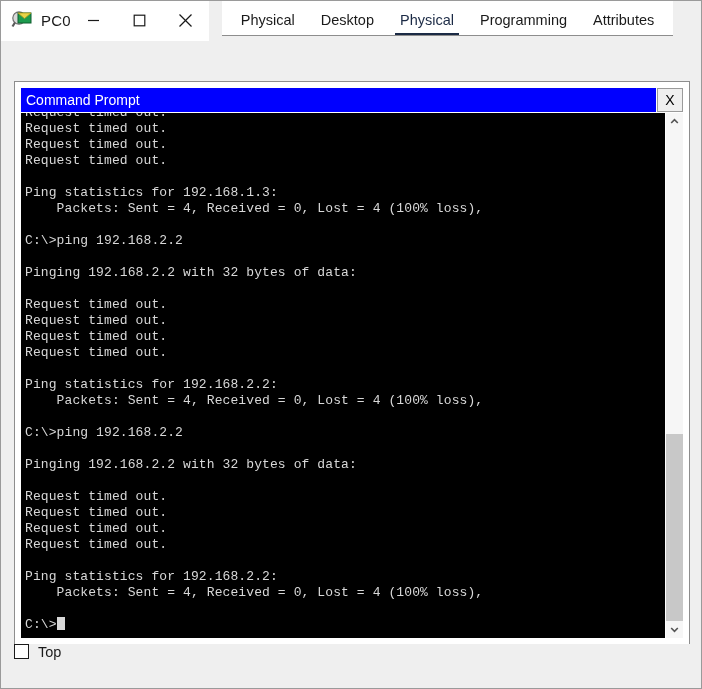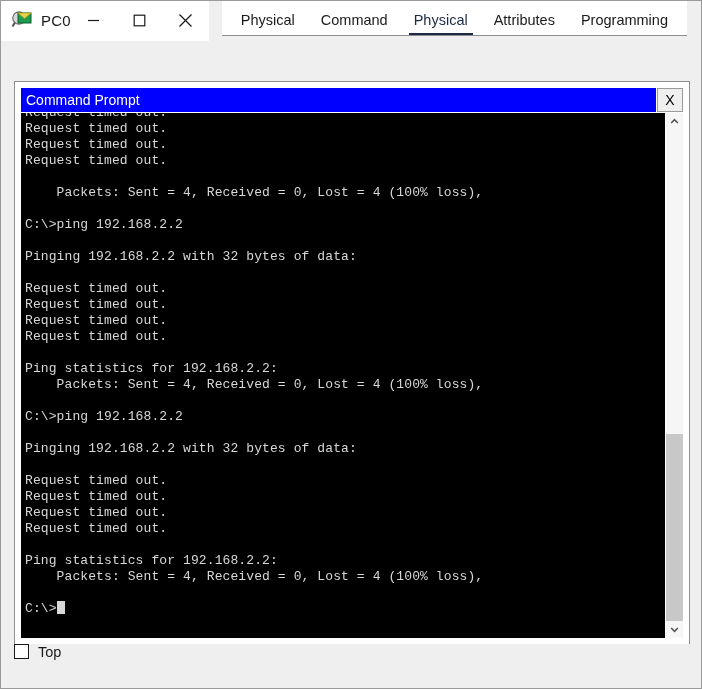--- a/index.html
+++ b/index.html
@@ -283,24 +283,24 @@
       <svg width="15" height="15" viewBox="0 0 15 15">
           <line x1="1.5" y1="1.5" x2="13.5" y2="13.5" stroke="#1a1a1a" stroke-width="1.2"></line>
           <line x1="13.5" y1="1.5" x2="1.5" y2="13.5" stroke="#1a1a1a" stroke-width="1.2"></line>
         </svg>
     </span>
   </div>
 
   <div class="tabstrip-wrap">
     <div class="tabstrip">
       <div class="tab">Physical</div>
-      <div class="tab">Command</div>
+      <div class="tab">Desktop</div>
       <div class="tab active">Physical</div>
+      <div class="tab">Programming</div>
       <div class="tab">Attributes</div>
-      <div class="tab">Programming</div>
       <div class="tabstrip-rule"></div>
     </div>
   </div>
 
   <div class="panel">
 
     <div class="cmd-title">
       <div class="cmd-title-bar">
         <span class="cmd-title-text">Command Prompt</span>
       </div>
@@ -308,20 +308,21 @@
     </div>
 
     <div class="cmd-body">
       <div class="console">
         <div class="console-inner" id="console-lines">
             <div class="line">Request timed out.</div>
             <div class="line">Request timed out.</div>
             <div class="line">Request timed out.</div>
             <div class="line">Request timed out.</div>
             <div class="line blank"> </div>
+            <div class="line">Ping statistics for 192.168.1.3:</div>
             <div class="line">    Packets: Sent = 4, Received = 0, Lost = 4 (100% loss),</div>
             <div class="line blank"> </div>
             <div class="line">C:\&gt;ping 192.168.2.2</div>
             <div class="line blank"> </div>
             <div class="line">Pinging 192.168.2.2 with 32 bytes of data:</div>
             <div class="line blank"> </div>
             <div class="line">Request timed out.</div>
             <div class="line">Request timed out.</div>
             <div class="line">Request timed out.</div>
             <div class="line">Request timed out.</div>

